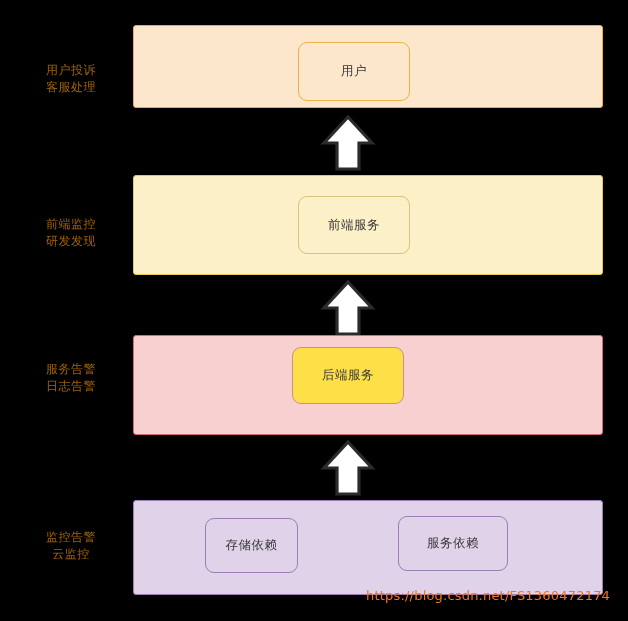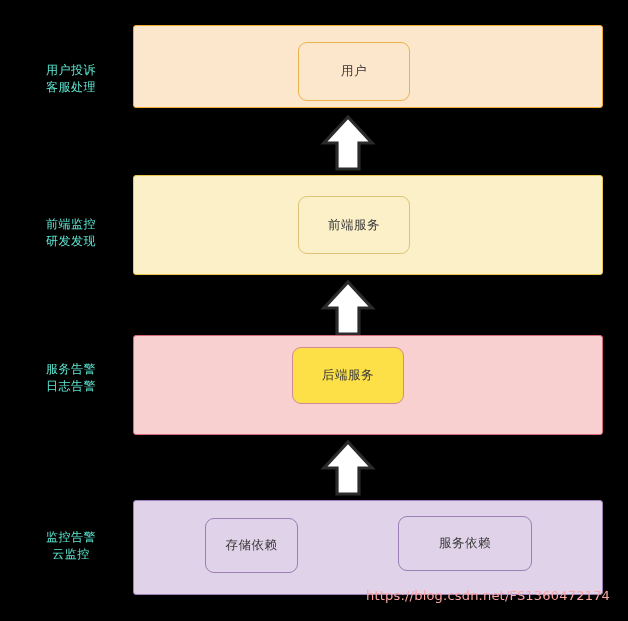--- a/index.html
+++ b/index.html
@@ -19,21 +19,21 @@
     left: 0;
     top: 0;
     width: 628px;
     height: 621px;
     background: #000000;
   }
   .row-label {
     position: absolute;
     width: 110px;
     text-align: center;
-    color: #5eead4;
+    color: #a16207;
     font-size: 12px;
     line-height: 17px;
     letter-spacing: 0.5px;
     white-space: pre-line;
     font-family: "DejaVu Sans", "Liberation Sans", sans-serif;
   }
   .band {
     position: absolute;
     left: 133px;
     width: 470px;
@@ -55,21 +55,21 @@
     font-size: 12.5px;
     letter-spacing: 0.5px;
   }
   .arrow {
     position: absolute;
     width: 62px;
     height: 62px;
   }
   .watermark {
     position: absolute;
-    color: #fca5a5;
+    color: #f97316;
     font-size: 13px;
     letter-spacing: 0.2px;
     font-family: "DejaVu Sans", "Liberation Sans", sans-serif;
     white-space: nowrap;
   }
 </style>
 </head>
 <body>
 
 <div id="diagram-canvas">
@@ -106,19 +106,19 @@
   <svg class="arrow" viewBox="0 0 62 62" style="left:317px; top:437px;">
     <polygon points="31,5 55,31 42,31 42,57 20,57 20,31 7,31" fill="#ffffff" stroke="#2b2b2b" stroke-width="3.2" stroke-linejoin="miter"></polygon>
   </svg>
 
   <div class="row-label" style="left:16px; top:529px;">监控告警
 云监控</div>
   <div class="band" style="top:500px; height:95px; background:#e0d2e8; border-color:#9b7fb5;"></div>
   <div class="inner-box" style="left:205px; top:518px; width:93px; height:55px; background:#e0d2e8; border-color:#9b7fb5;">
     <span>存储依赖</span>
   </div>
-  <div class="inner-box" style="left:398px; top:516px; width:134px; height:55px; background:#e0d2e8; border-color:#9b7fb5;">
+  <div class="inner-box" style="left:398px; top:516px; width:110px; height:55px; background:#e0d2e8; border-color:#9b7fb5;">
     <span>服务依赖</span>
   </div>
 
   <div class="watermark" style="left:366px; top:588px;">https://blog.csdn.net/FS1360472174</div>
 
 </div>
 
 </body></html>

